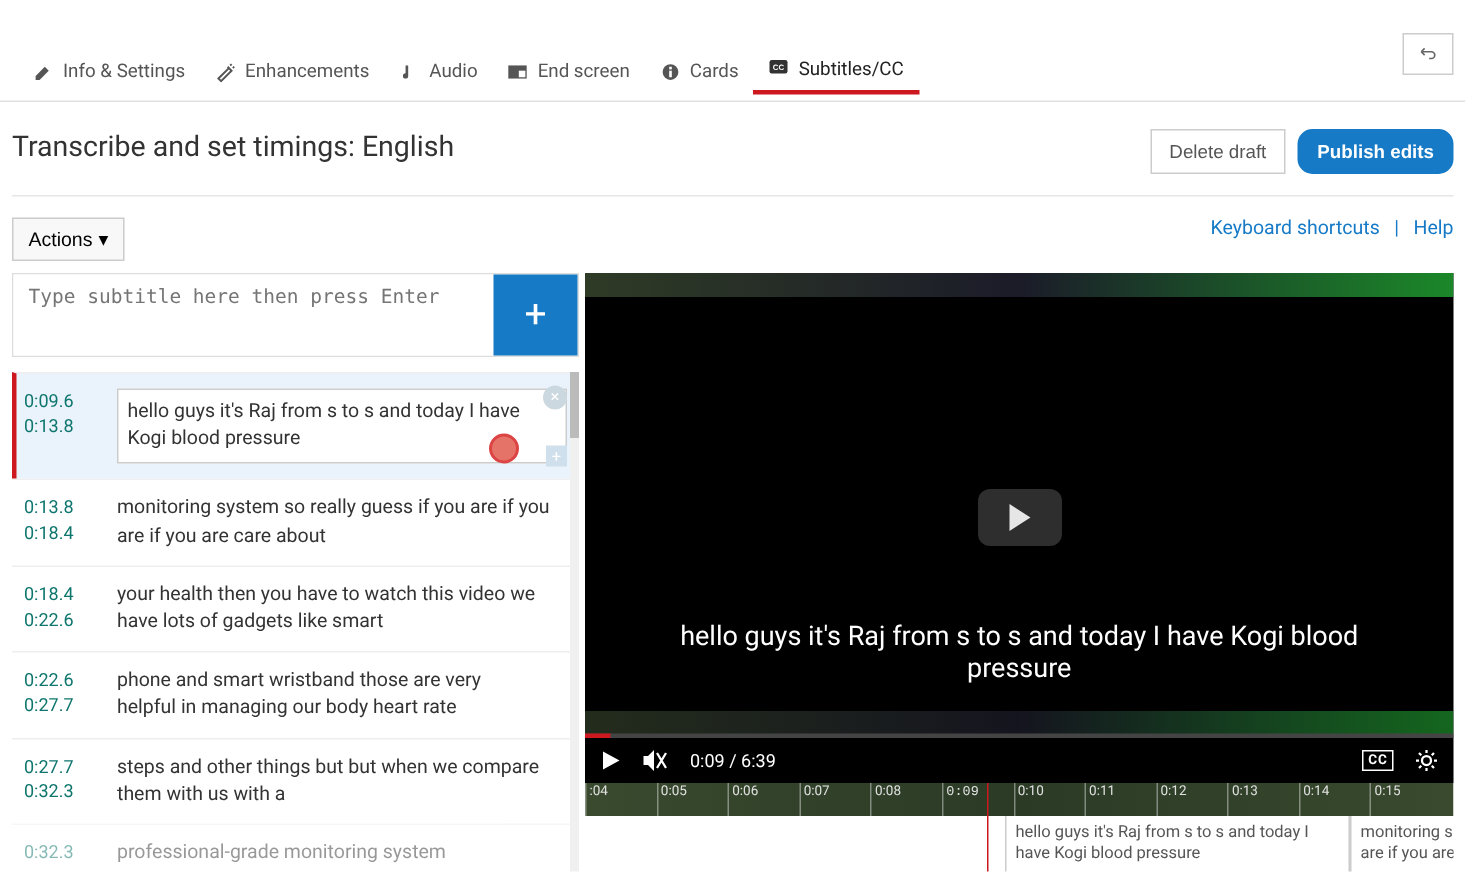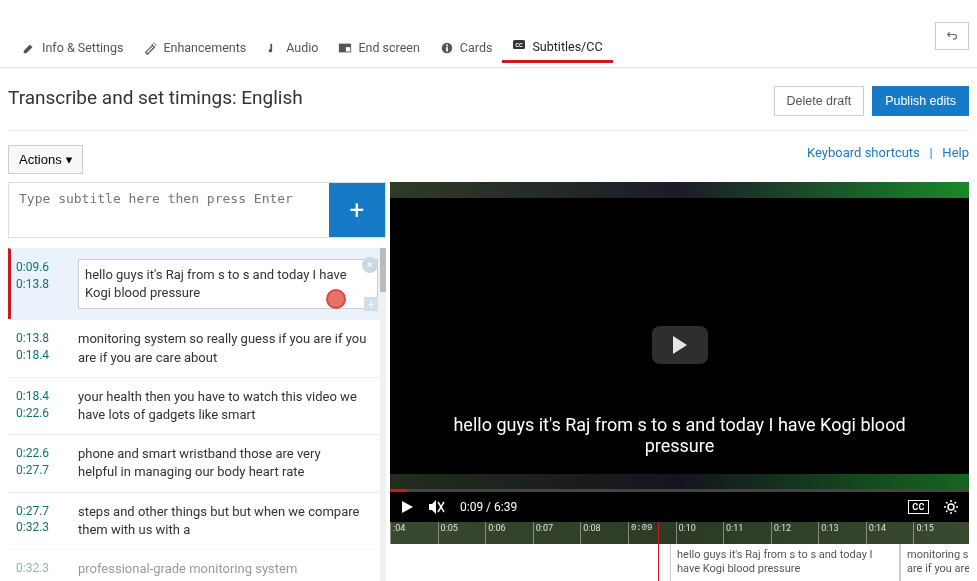--- a/index.html
+++ b/index.html
@@ -6,21 +6,21 @@
   body { font-family: Roboto, Arial, sans-serif; font-size: 13px; color: #222; background: #fff; width: 977px; height: 581px; overflow: hidden; position: relative; }
   .tabs { display: flex; align-items: center; padding: 0 12px; height: 40px; border-bottom: 1px solid #e0e0e0; position: relative; margin-top: 28px; }
   .tab { display: flex; align-items: center; gap: 6px; padding: 0 10px; height: 30px; color: #555; cursor: pointer; font-size: 12.5px; }
   .tab.active { border-bottom: 3px solid #cc181e; color: #222; }
   .tab .ticon { width: 14px; height: 14px; display:inline-flex; align-items:center; justify-content:center; }
   .revert-btn { position: absolute; right: 8px; top: -6px; width: 34px; height: 28px; border: 1px solid #ccc; background: #fff; display:flex; align-items:center; justify-content:center; cursor:pointer; }
   .titlebar { display: flex; align-items: flex-start; justify-content: space-between; padding: 18px 8px 14px 8px; }
   .page-title { font-size: 19px; font-weight: 400; color: #333; }
   .title-actions { display: flex; gap: 8px; }
   .btn { padding: 7px 12px; font-size: 12.5px; cursor: pointer; border:1px solid #ccc; background:#fff; color:#555; }
-  .btn-primary { background:#167ac6; border-color:#167ac6; color:#fff; font-weight:400; }
+  .btn-primary { background:#167ac6; border-color:#167ac6; color:#fff; font-weight:700;border-radius:10px; }
   .divider { height:1px; background:#e6e6e6; margin: 0 8px; }
   .toolbar-row { display:flex; justify-content:space-between; padding: 14px 8px 8px 8px; }
   .actions-btn { padding:6px 10px; border:1px solid #ccc; background:#f8f8f8; cursor:pointer; display:flex; align-items:center; gap:4px; font-size:13px; }
   .help-links { color:#167ac6; font-size:13px; }
   .help-links span { cursor:pointer; }
   .content { display:flex; padding: 0 8px; gap: 4px; height: 430px; }
   .left-col { width: 378px; display:flex; flex-direction:column; }
   .input-row { display:flex; border:1px solid #ddd; height:56px; }
   .sub-input { flex:1; padding:8px 10px; border:none; resize:none; font-size:13px; color:#555; outline:none; }
   .add-btn { width:56px; background:#167ac6; color:#fff; display:flex; align-items:center; justify-content:center; font-size:26px; cursor:pointer; }

